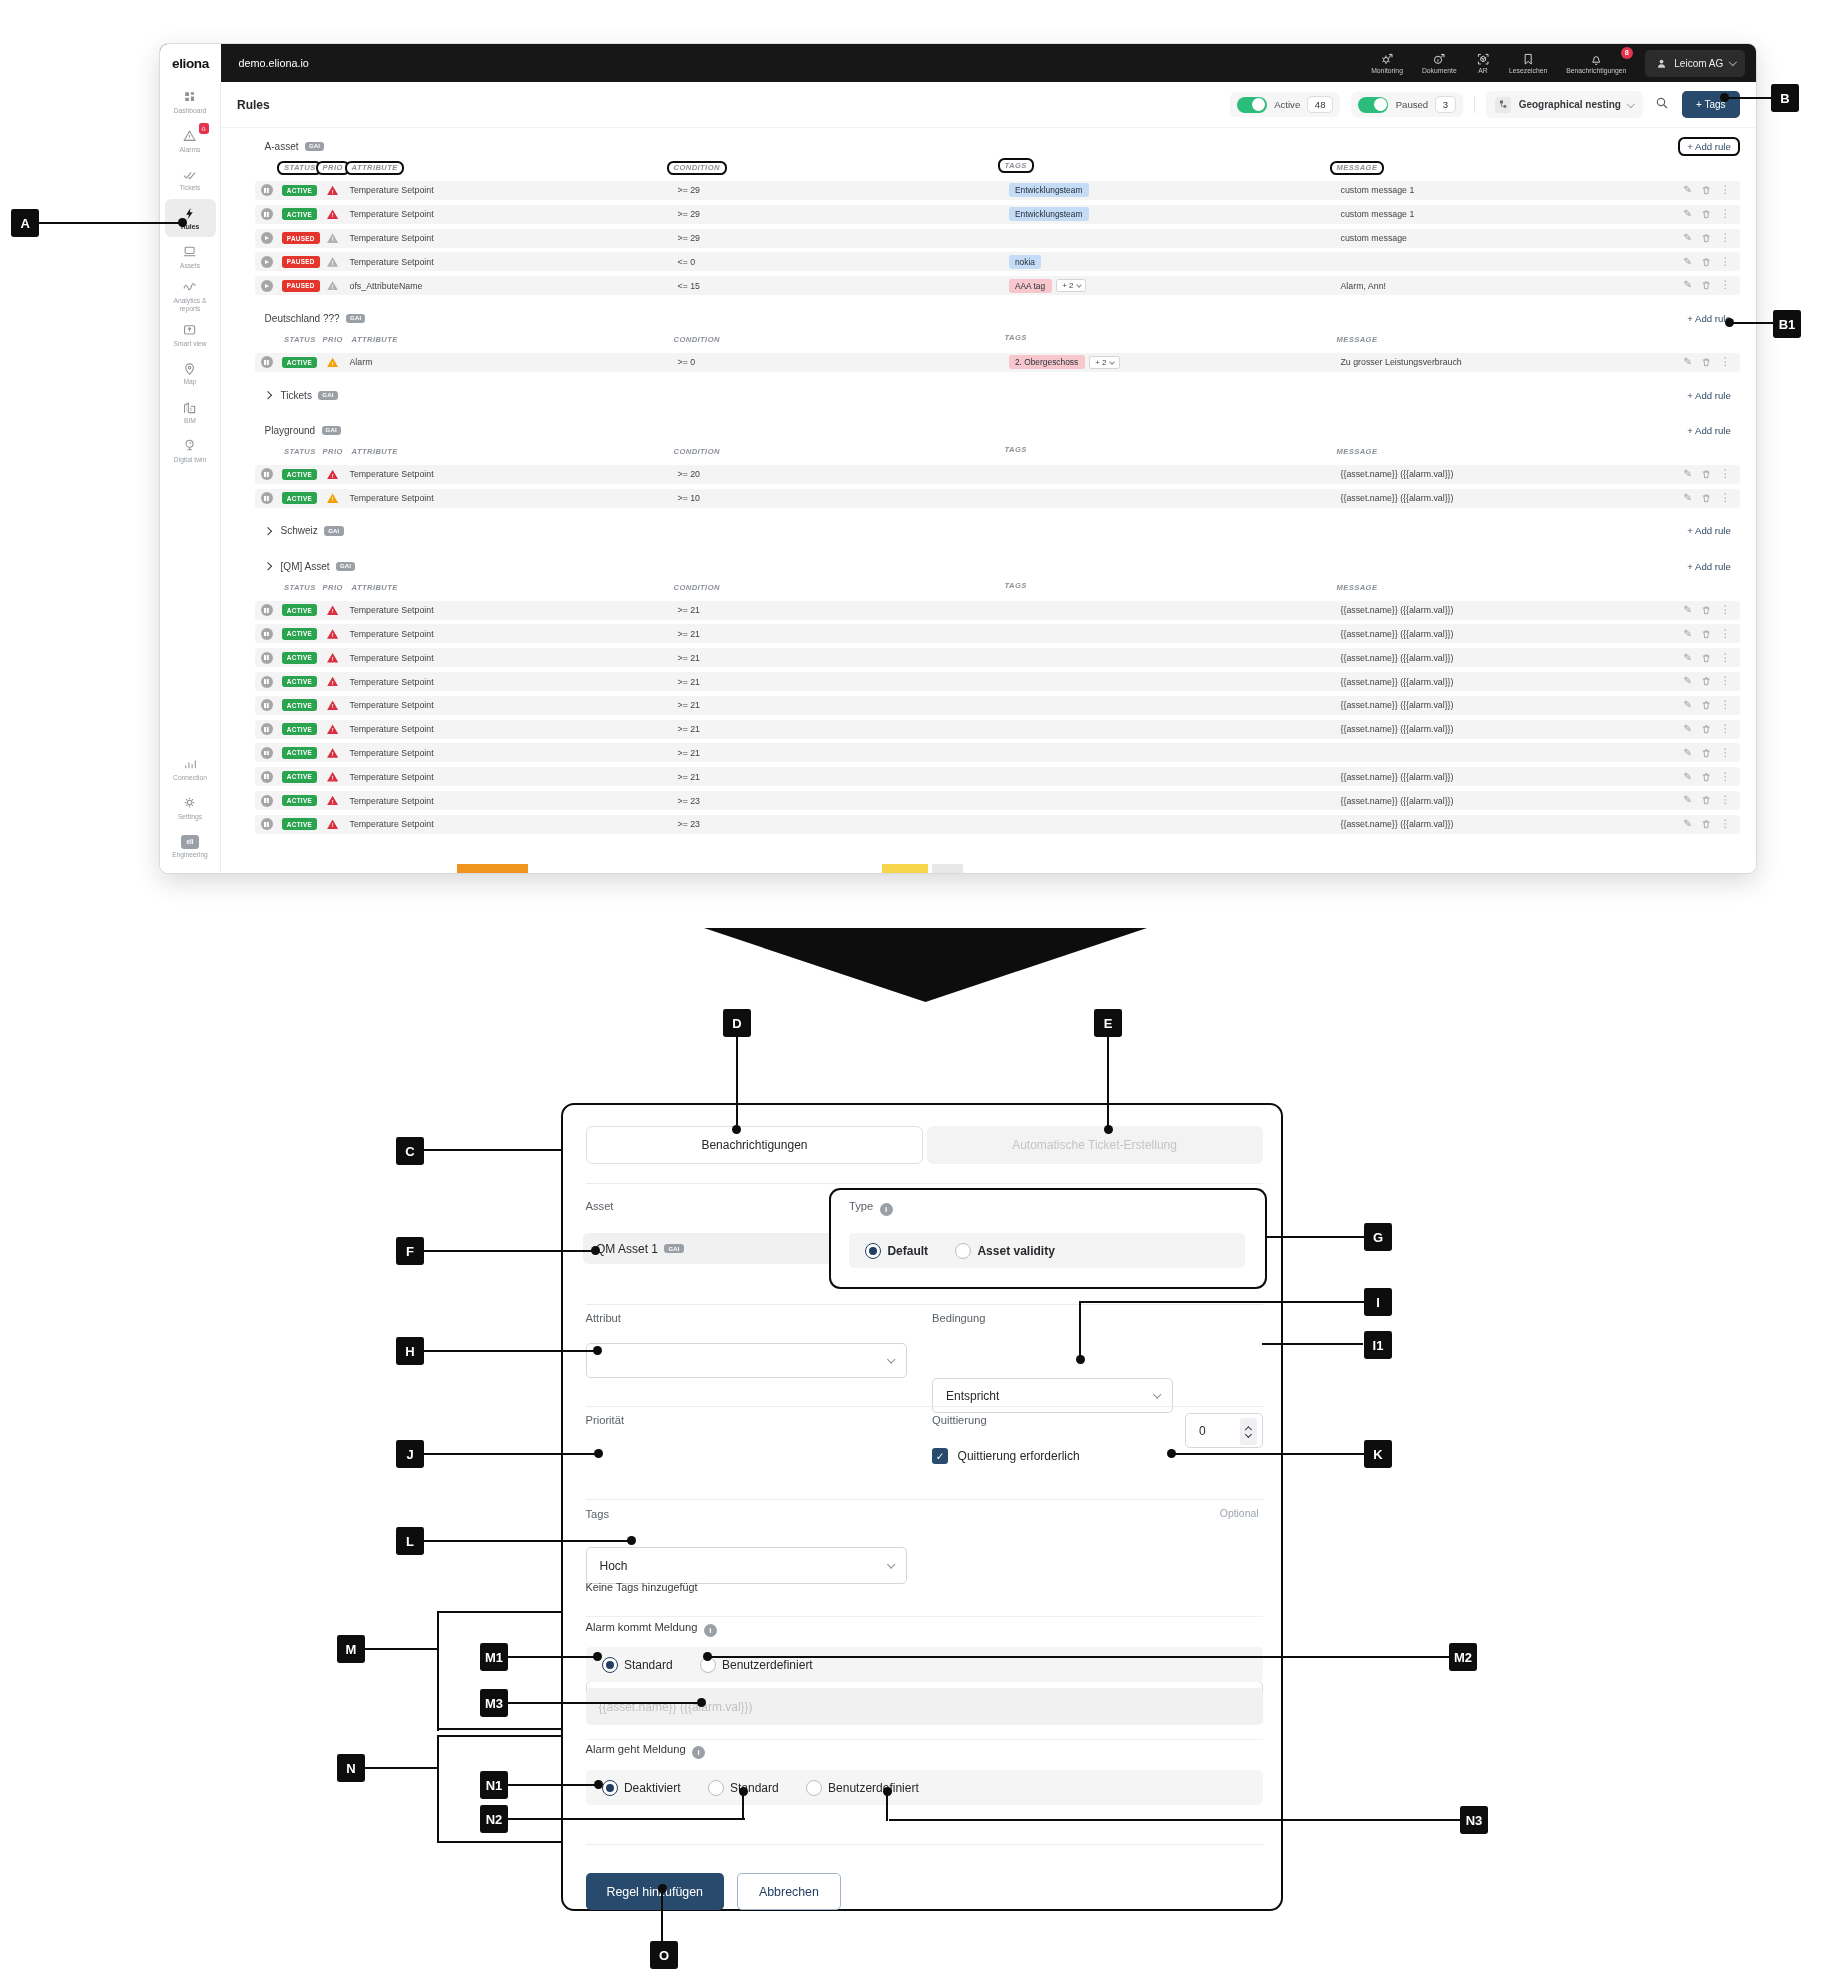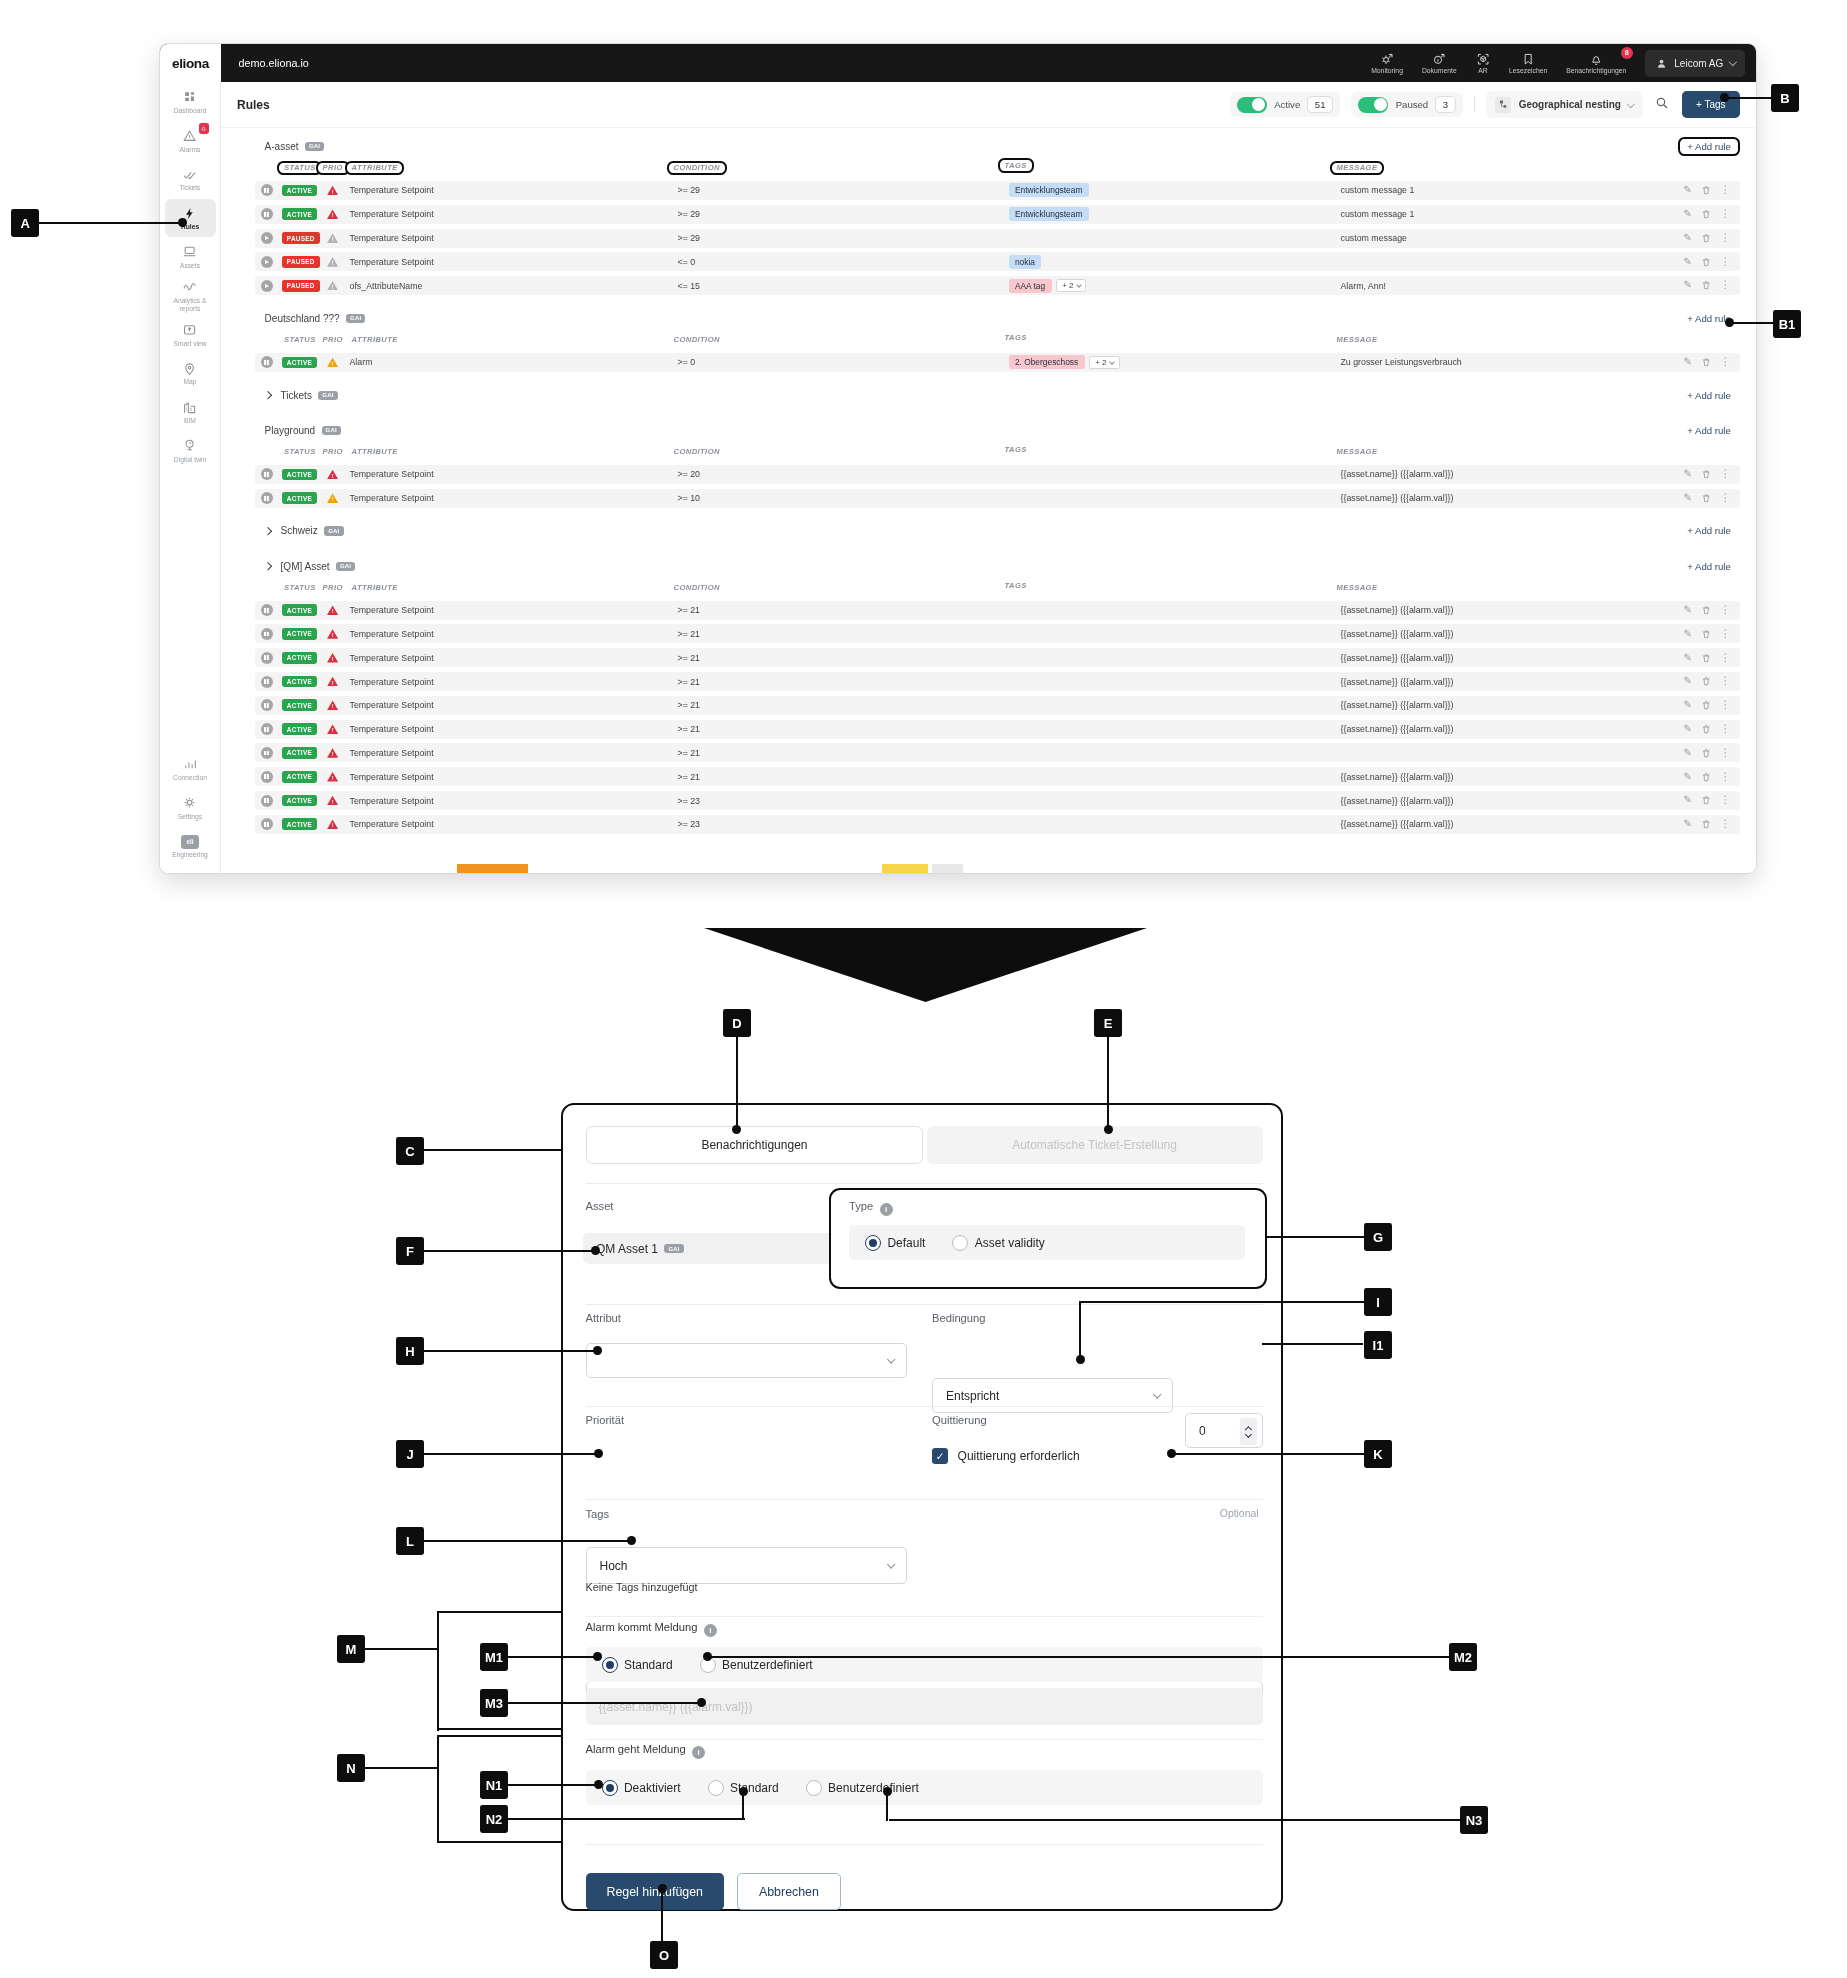--- a/index.html
+++ b/index.html
@@ -290,21 +290,21 @@
       </div>
     </div>
 
     <div class="main">
       <div class="page-head">
         <span class="page-title">Rules</span>
         <div class="ph-right">
           <div class="toggle-chip">
             <span class="toggle"></span>
             <span class="tg-label">Active</span>
-            <span class="count-chip">51</span>
+            <span class="count-chip">48</span>
           </div>
           <div class="toggle-chip">
             <span class="toggle"></span>
             <span class="tg-label">Paused</span>
             <span class="count-chip">3</span>
           </div>
           <span class="vsep"></span>
           <div class="nesting">
             <span class="nest-ico">
               <svg viewBox="0 0 24 24">
@@ -905,21 +905,21 @@
       <span class="gai">GAI</span>
       <span class="trash-btn">
         <svg viewBox="0 0 24 24">
             <path d="M4 7h16M9.5 7V4.5h5V7M7 7l1.2 13h7.6L17 7"></path>
           </svg>
       </span>
     </div>
 
     <div class="dlg-abs type-box"></div>
     <span class="dlg-abs f-label" style="left:286px;top:95px;"><span>Type</span><i class="info-i">i</i></span>
-    <div class="dlg-abs radio-bar" style="left:286px;top:120px;width:396px;height:35px;">
+    <div class="dlg-abs radio-bar" style="left:286px;top:128px;width:396px;height:35px;font-weight:bold;">
       <span class="radio-opt">
           <span class="radio selected"></span>
           <span>Default</span>
         </span>
       <span class="radio-opt">
           <span class="radio"></span>
           <span>Asset validity</span>
         </span>
     </div>
 

